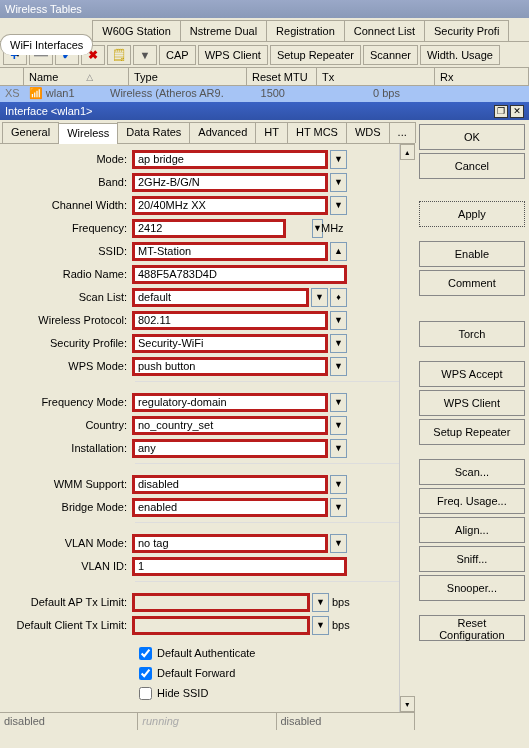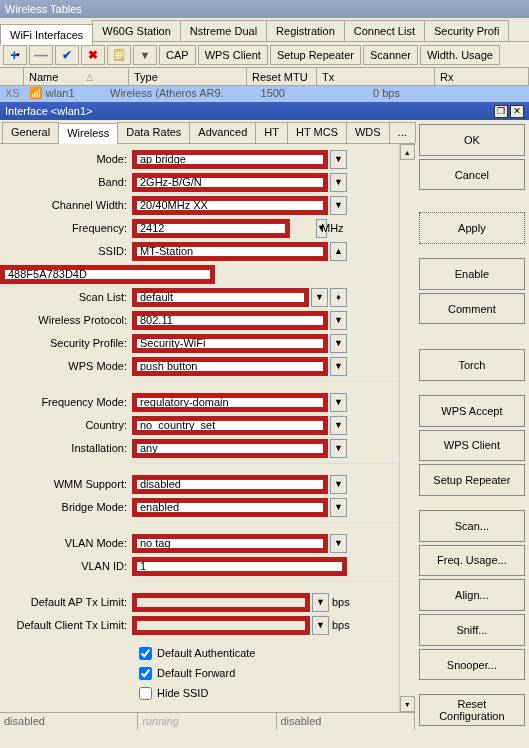--- a/index.html
+++ b/index.html
@@ -3,21 +3,21 @@
 <meta charset="utf-8">
 <style>
   * { box-sizing: border-box; font-family: Tahoma, Arial, sans-serif; }
   body { margin: 0; width: 529px; height: 748px; background: #ece9d8; font-size: 11px; color: #000; overflow: hidden; position: relative; }
 
   .titlebar { height: 18px; background: linear-gradient(to bottom, #9aa8c8, #8a9ab8); color: #fff; display: flex; align-items: center; padding: 0 5px; font-size: 11px; }
 
   
   .tabs-row { display: flex; background: #ece9d8; border-bottom: 1px solid #aca899; height: 22px; margin-top: 2px; }
   .tab { padding: 4px 9px 2px; border: 1px solid #aca899; border-bottom: none; background: #ece9d8; margin-right: -1px; cursor: pointer; white-space: nowrap; font-size:11px; }
-  .tab.active { background: #fff; position: relative; top: 4px; }
+  .tab.active { background: #fff; position: relative; top: 14px; border-radius: 10px; }
 
   
   .toolbar { display: flex; align-items: center; height: 26px; background: #ece9d8; border-bottom: 1px solid #aca899; padding: 2px 3px; gap: 2px; }
   .tbtn { height: 20px; min-width: 22px; border: 1px solid #aca899; background: #ece9d8; display: flex; align-items: center; justify-content: center; padding: 0 6px; cursor: pointer; font-size:11px;}
   .tbtn.icon { padding: 0; width: 24px; }
   .plus { color:#0050d0; font-weight:900; font-size:14px;}
   .minus { color:#888; font-weight:900; font-size:14px;}
   .check { color:#0050d0; font-weight:900; font-size:12px;}
   .cross { color:#d00000; font-weight:900; font-size:12px;}
   .note { color:#c8a000; font-size:12px;}
@@ -34,32 +34,32 @@
 
   
   .dlg-titlebar { height:18px; background: linear-gradient(to bottom, #3a62c4, #3052a8); color:#fff; display:flex; align-items:center; padding:0 5px; justify-content:space-between;}
   .dlg-titlebar .winbtns { display:flex; gap:2px;}
   .winbtn { width:14px; height:13px; background:#ece9d8; border:1px solid #333; font-size:9px; display:flex; align-items:center; justify-content:center; cursor:pointer; color:#000;}
 
   .dlg-body { display:flex; height: 610px; background:#ece9d8; }
   .dlg-left { flex:1; display:flex; flex-direction:column; }
   .dlg-right { width:115px; padding:4px 4px; display:flex; flex-direction:column; gap:3px;}
 
-  .btn { height:32px; border:1px solid #888; background:#ece9d8; font-size:11px; cursor:pointer; }
+  .btn { height:26px; border:1px solid #888; background:#ece9d8; font-size:11px; cursor:pointer; }
   .apply { border:1px dotted #555;margin-top:19px; }
 
   .inner-tabs { display:flex; height:22px; border-bottom:1px solid #aca899; margin-top:2px; padding-left:2px;}
   .itab { padding:3px 8px 2px; border:1px solid #aca899; border-bottom:none; background:#ece9d8; margin-right:-1px; cursor:pointer; font-size:11px; white-space:nowrap;}
   .itab.active { background:#fff; position:relative; top:1px; }
 
   .form-scroll { flex:1; overflow:hidden; position:relative; padding:4px 2px 4px 0;}
   .frow { display:flex; align-items:center; height:22px; margin-bottom:1px;}
   .flabel { width:132px; text-align:right; padding-right:5px; font-size:11px;}
   .finput-wrap { width:215px; display:flex; align-items:center; gap:2px;}
-  .finput { flex:1; height:19px; border:5px solid #b91c1c; background:#fff; padding:1px 3px; font-size:11px; }
+  .finput { flex:1; height:19px; border:3px solid #b91c1c; background:#fff; padding:1px 3px; font-size:11px; }
   .finput.ro { background:#ece9d8; }
   .dd { width:17px; height:19px; border:1px solid #7f9db9; background:#ece9d8; font-size:9px; display:flex; align-items:center; justify-content:center; cursor:pointer;}
   .aux-txt { font-size:11px; margin-left:3px;}
   .spacer { height:8px; border-top:1px solid #ddd; margin:4px 10px 2px 135px;}
   .cbrow { display:flex; align-items:center; height:20px; padding-left:135px;}
   .cbrow input { margin-right:5px;}
 
   .scrollbar-v { position:absolute; right:0; top:0; bottom:0; width:16px; background:#ece9d8; border-left:1px solid #ccc; display:flex; flex-direction:column; justify-content:space-between;}
   .sbtn { height:16px; background:#ece9d8; border:1px solid #aca899; font-size:8px; display:flex; align-items:center; justify-content:center; cursor:pointer;}
 
@@ -188,20 +188,21 @@
 
       <div class="frow">
           <div class="flabel">SSID:</div>
         <div class="finput-wrap">
             <input class="finput" value="MT-Station" style="">
             <div class="dd">▲</div>
           </div>
         </div>
 
       <div class="frow">
+          <div class="flabel">Radio Name:</div>
         <div class="finput-wrap">
             <input class="finput" value="488F5A783D4D" style="">
           </div>
         </div>
 
       <div class="frow">
           <div class="flabel">Scan List:</div>
         <div class="finput-wrap" style="width:196px;">
             <input class="finput" value="default" style="">
             <div class="dd">▼</div>

